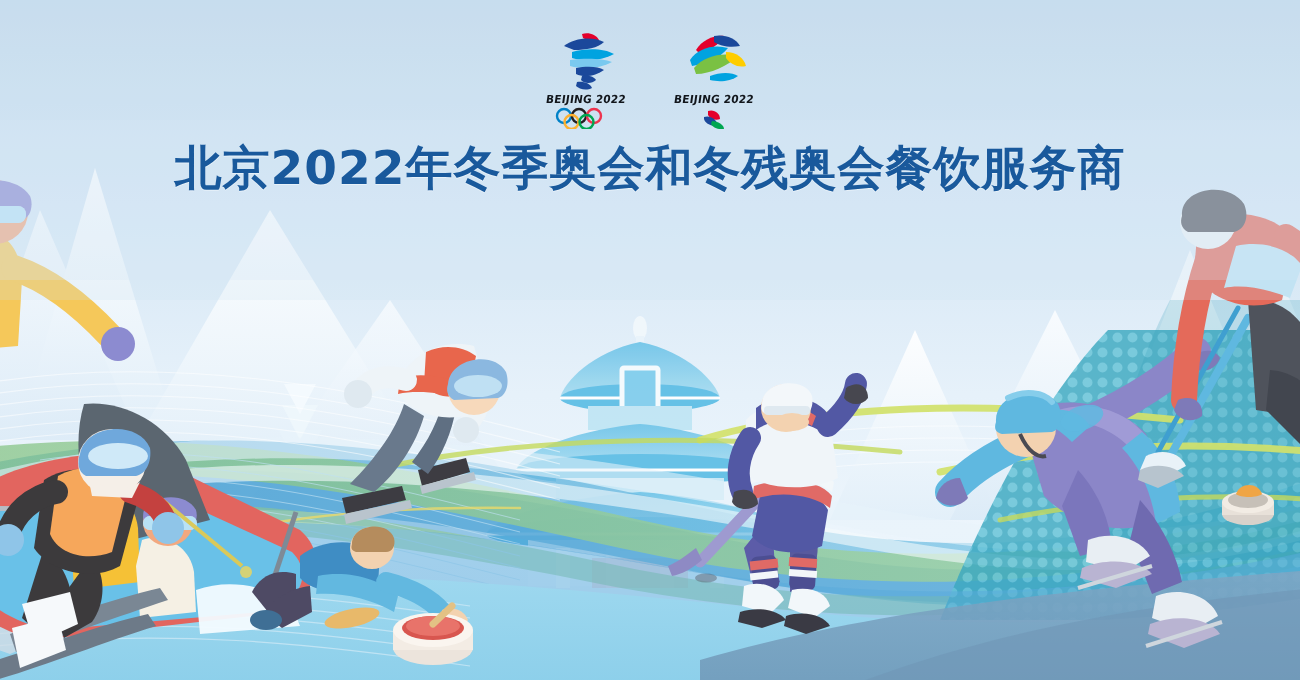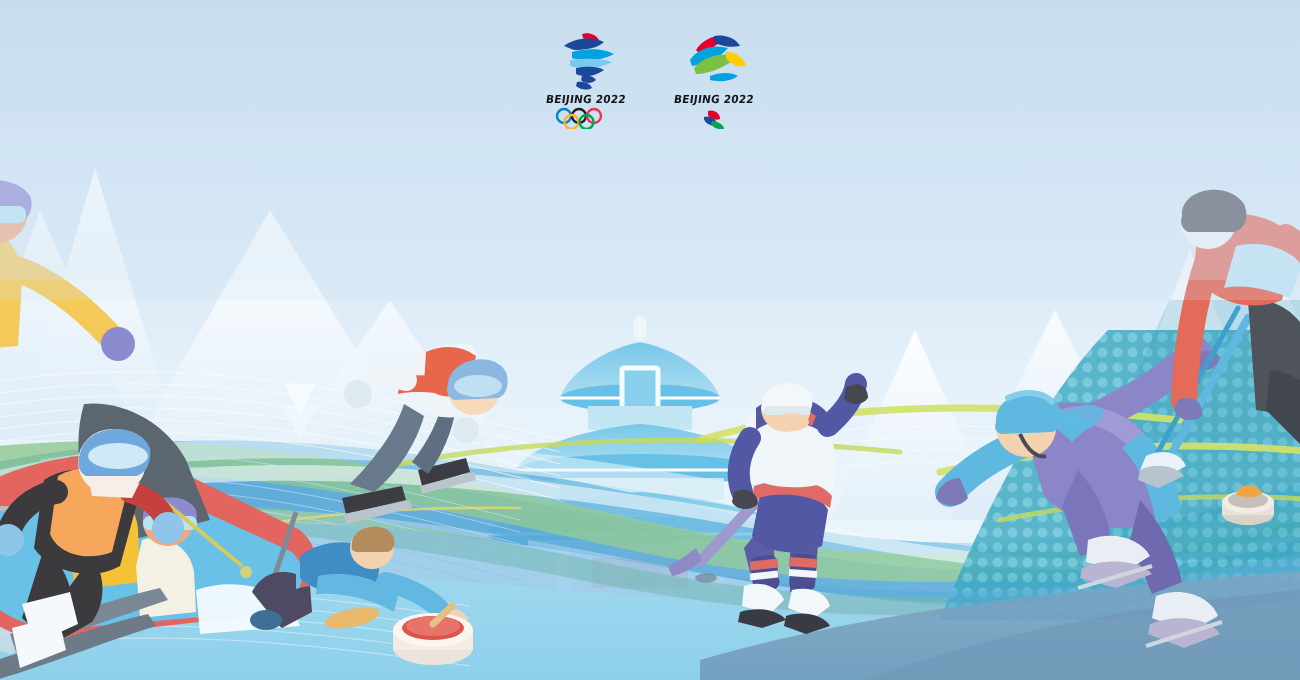--- a/index.html
+++ b/index.html
@@ -515,14 +515,15 @@
       <svg viewBox="0 0 72 22" width="72" height="22" style="margin:2px auto 0;display:block" xmlns="http://www.w3.org/2000/svg">
         <g transform="translate(22,2)">
           <path d="M8 2 C 14 0, 20 4, 20 10 C 16 12, 10 10, 8 6 Z" fill="#e4002b"></path>
           <path d="M4 8 C 10 6, 17 10, 17 16 C 11 18, 5 14, 4 10 Z" fill="#1b489b"></path>
           <path d="M12 12 C 18 12, 24 16, 24 20 C 18 21, 12 18, 11 15 Z" fill="#00a651"></path>
         </g>
       </svg>
     </div>
   </div>
 
+  <div id="title" class="nosel">北京2022年冬季奥会和冬残奥会餐饮服务商</div>
 
 </div>
 
 </body></html>

